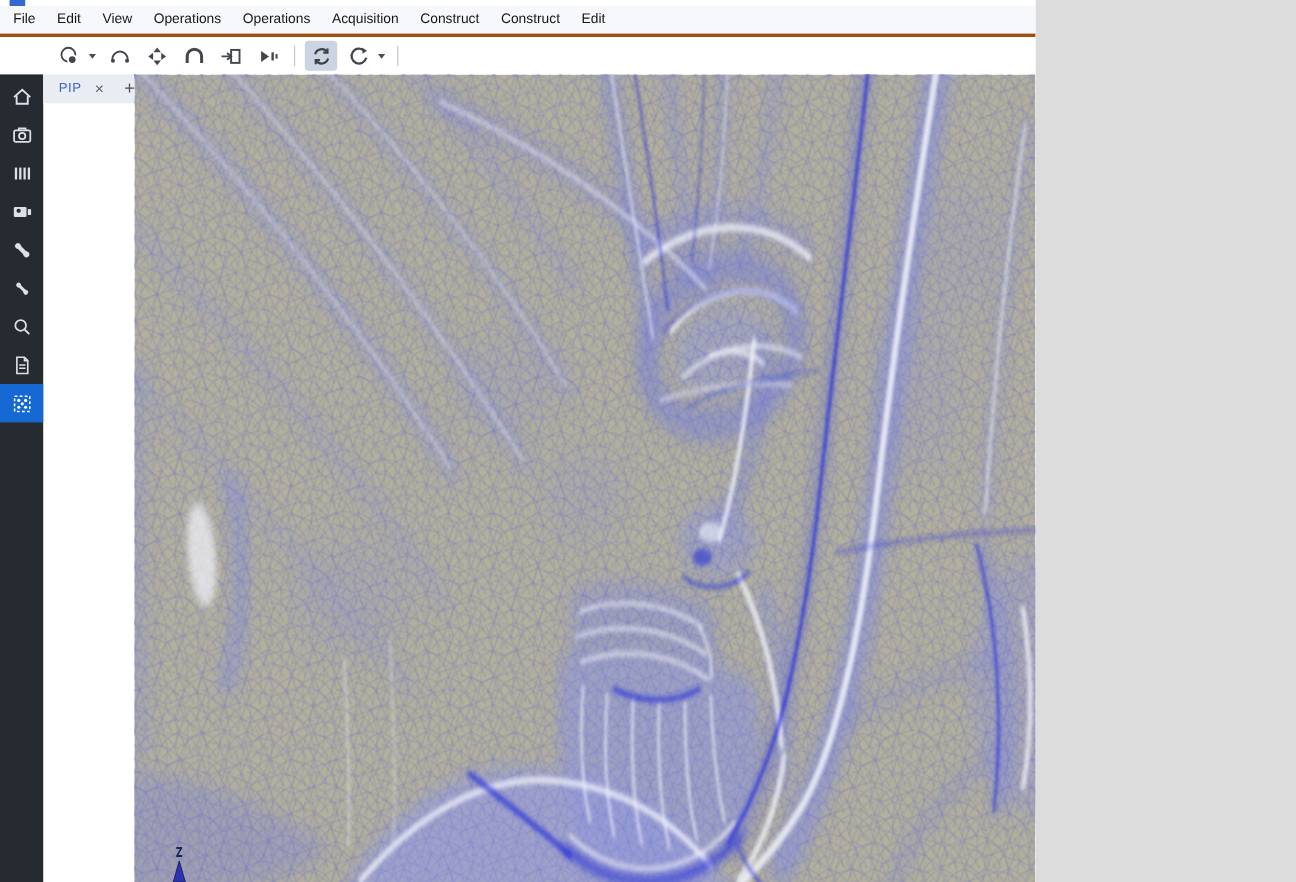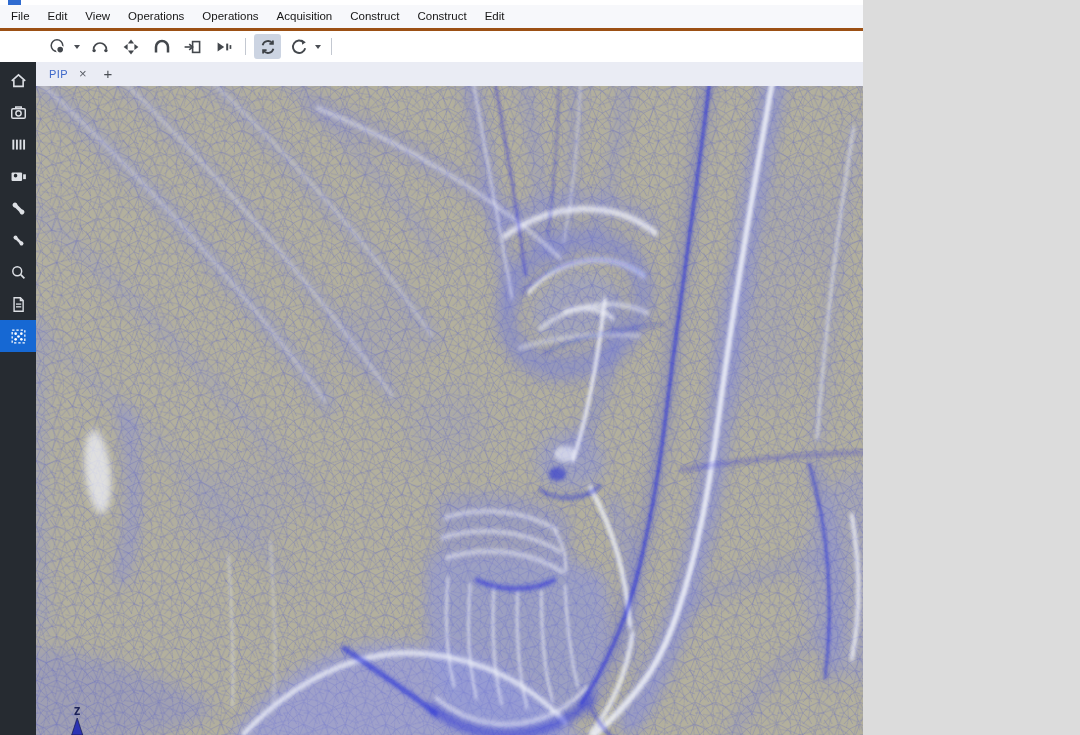--- a/index.html
+++ b/index.html
@@ -18,21 +18,21 @@
   .tbtn{width:27px;height:25px;display:flex;align-items:center;justify-content:center;border-radius:3px;margin:0 2px;}
   .tbtn.active{background:#ccd4e2;}
   .tbtn svg{display:block;}
   .caret{width:0;height:0;border-left:3.5px solid transparent;border-right:3.5px solid transparent;border-top:4px solid #4a4e54;margin:0 4px 0 1px;}
   .tsep{width:1px;height:17px;background:#c3c8d1;margin:0 6px;}
   
   .main{display:flex;height:673px;}
   .sidebar{width:36px;background:#262b31;display:flex;flex-direction:column;align-items:center;padding-top:2px;flex:none;}
   .side-item{width:36px;height:32px;display:flex;align-items:center;justify-content:center;}
   .side-item.active{background:#1668d3;}
-  .content{flex:1;display:flex;flex-direction:column;min-width:0;}
+  .content{flex:1;display:flex;flex-direction:row;min-width:0;}
   .tabstrip{height:24px;background:#eaecf4;display:flex;align-items:center;padding-left:9px;flex:none;}
   .tab{display:flex;align-items:center;height:24px;padding:0 4px;}
   .tab-label{font-size:11px;color:#3d67c9;letter-spacing:.4px;}
   .tab-close{font-size:13px;color:#5a5e66;margin-left:11px;line-height:24px;}
   .newtab{font-size:15px;color:#4a4e54;margin-left:13px;line-height:24px;}
   .viewport{flex:1;position:relative;overflow:hidden;}
   .viewport svg{display:block;width:100%;height:100%;}
 </style>
 </head>
 <body>

